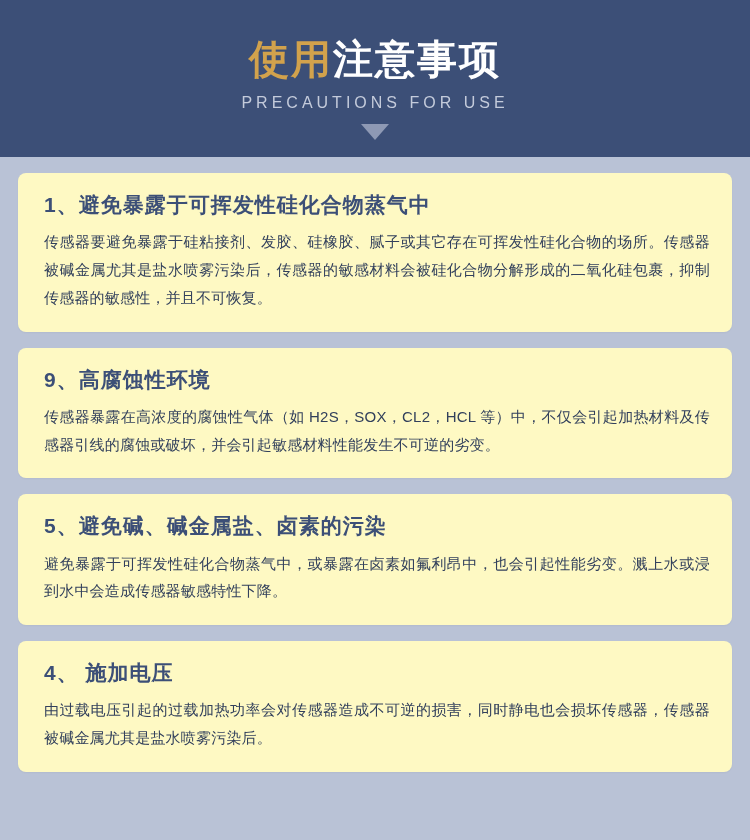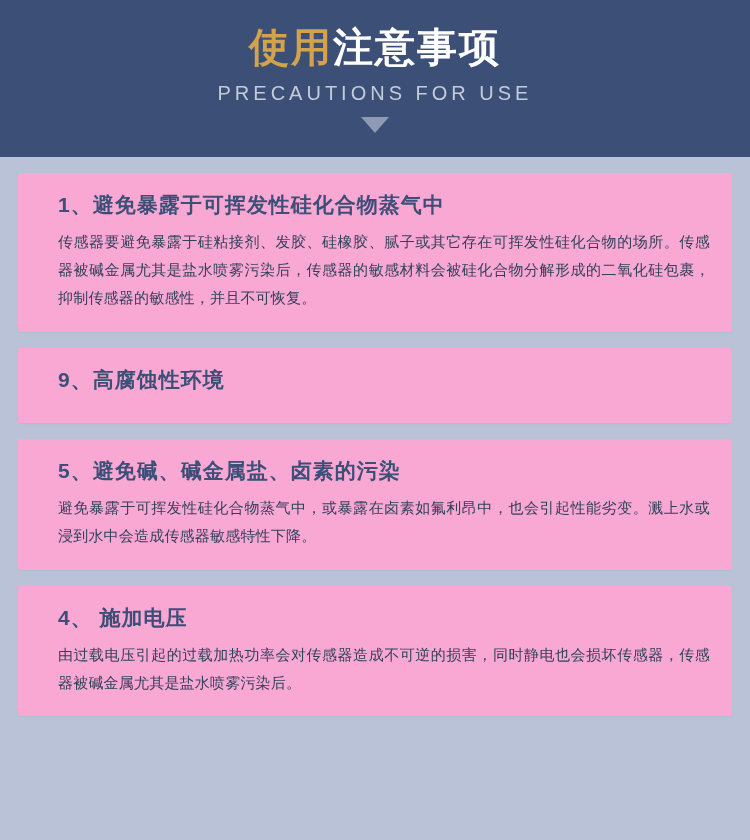--- a/index.html
+++ b/index.html
@@ -18,59 +18,59 @@
     width: 750px;
     height: 840px;
     background: #b9c2d6;
   }
   .header {
     position: relative;
     width: 750px;
     height: 157px;
     background: #3c4f77;
     box-sizing: border-box;
-    padding-top: 22px;
+    padding-top: 34px;
     text-align: center;
   }
   .title-zh {
     font-size: 40px;
     font-weight: bold;
     letter-spacing: 2px;
     line-height: 1.25;
     margin: 0;
   }
   .title-zh .accent {
     color: #d2a24c;
   }
   .title-zh .plain {
     color: #ffffff;
   }
   .title-en {
     margin: 10px 0 0 0;
-    font-size: 20px;
+    font-size: 16px;
     letter-spacing: 4px;
     color: #c4cbdb;
     font-weight: normal;
   }
   .arrow-down {
     margin: 12px auto 0 auto;
     width: 0;
     height: 0;
     border-left: 14px solid transparent;
     border-right: 14px solid transparent;
     border-top: 16px solid #8e99b4;
   }
   .cards {
     padding: 16px 18px 10px 18px;
     box-sizing: border-box;
   }
   .card {
-    background: #f9a8d4;
-    border-radius: 2px;
-    padding: 18px 22px 20px 40px;
+    background: #fef9c3;
+    border-radius: 8px;
+    padding: 18px 22px 20px 26px;
     margin-bottom: 16px;
     box-sizing: border-box;
     box-shadow: 0 1px 2px rgba(0,0,0,0.04);
   }
   .card-title {
     color: #3c4f77;
     font-size: 21px;
     font-weight: bold;
     letter-spacing: 1px;
     margin: 0 0 10px 0;
@@ -98,20 +98,21 @@
 
   <div class="cards">
 
     <div class="card">
       <h2 class="card-title">1、避免暴露于可挥发性硅化合物蒸气中</h2>
       <p class="card-body">传感器要避免暴露于硅粘接剂、发胶、硅橡胶、腻子或其它存在可挥发性硅化合物的场所。传感器被碱金属尤其是盐水喷雾污染后，传感器的敏感材料会被硅化合物分解形成的二氧化硅包裹，抑制传感器的敏感性，并且不可恢复。</p>
     </div>
 
     <div class="card">
       <h2 class="card-title">9、高腐蚀性环境</h2>
+      <p class="card-body">传感器暴露在高浓度的腐蚀性气体（如 H2S，SOX，CL2，HCL 等）中，不仅会引起加热材料及传感器引线的腐蚀或破坏，并会引起敏感材料性能发生不可逆的劣变。</p>
     </div>
 
     <div class="card">
       <h2 class="card-title">5、避免碱、碱金属盐、卤素的污染</h2>
       <p class="card-body">避免暴露于可挥发性硅化合物蒸气中，或暴露在卤素如氟利昂中，也会引起性能劣变。溅上水或浸到水中会造成传感器敏感特性下降。</p>
     </div>
 
     <div class="card">
       <h2 class="card-title">4、 施加电压</h2>
       <p class="card-body">由过载电压引起的过载加热功率会对传感器造成不可逆的损害，同时静电也会损坏传感器，传感器被碱金属尤其是盐水喷雾污染后。</p>

